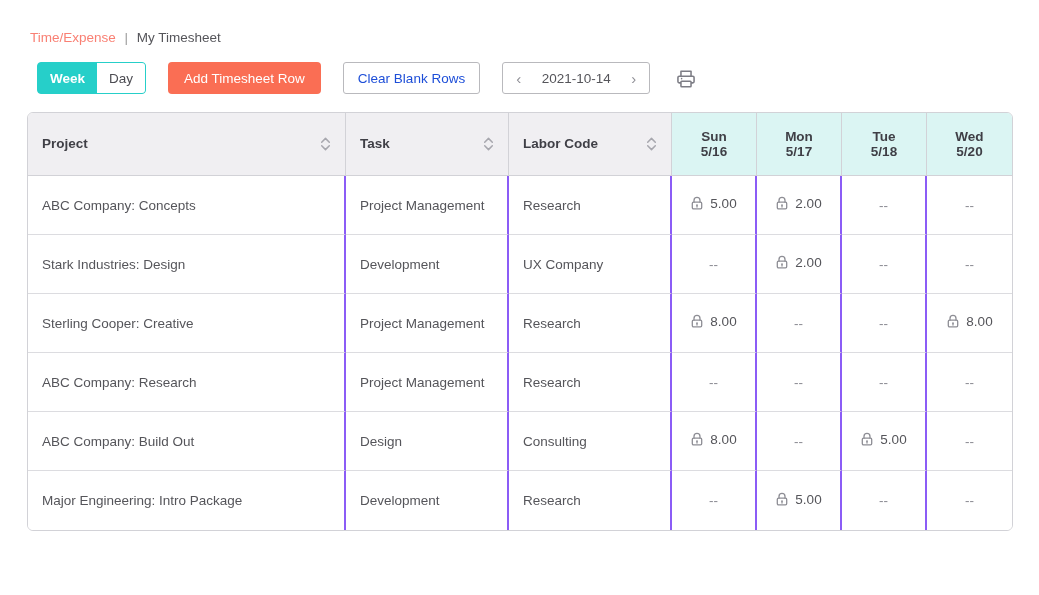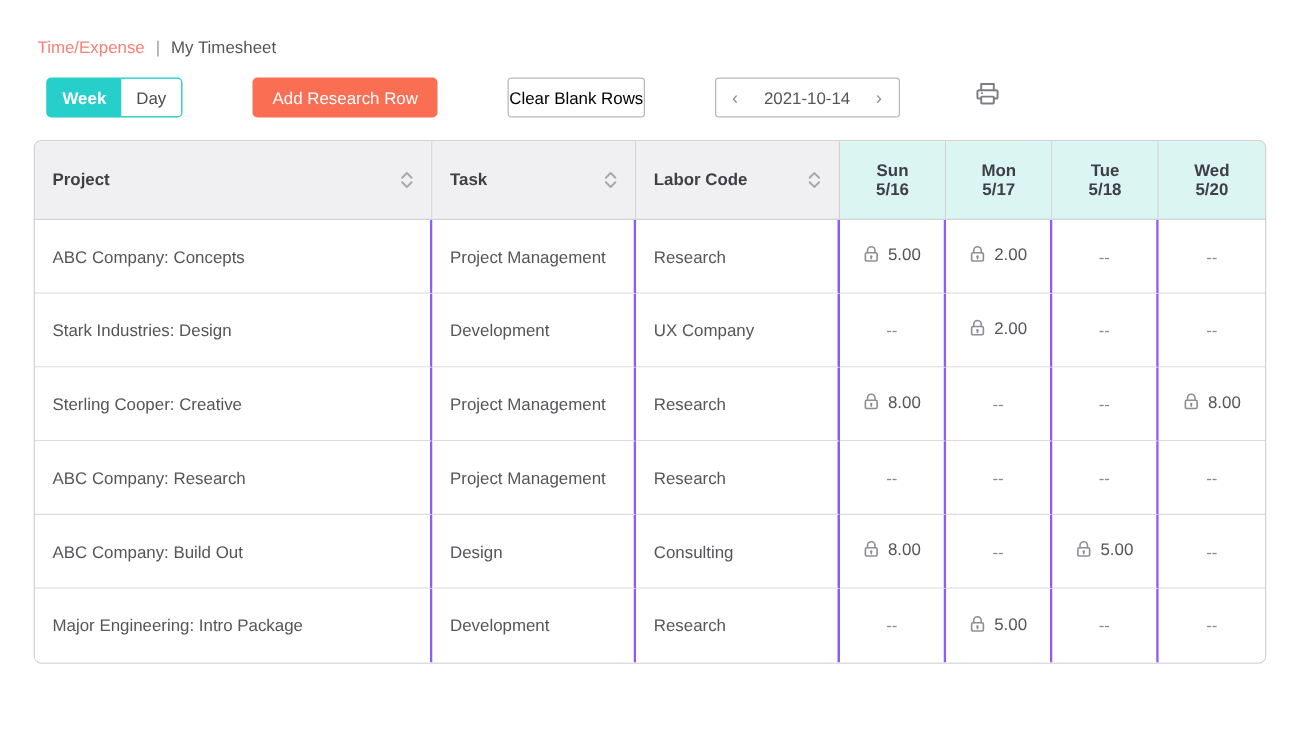--- a/index.html
+++ b/index.html
@@ -27,22 +27,21 @@
   .crumb-link { color: #f98074; }
   .crumb-sep  { color: #9a9a9a; padding: 0 5px; }
   .crumb-current { color: #55555a; }
 
   
   .toolbar {
     position: absolute;
     left: 37px;
     top: 62px;
     display: flex;
-    align-items: flex-start;
-    gap: 34px;
+    align-items: flex-end;
   }
 
   .seg-group {
     display: flex;
     align-items: stretch;
     height: 32px;
     border-radius: 4px;
     overflow: hidden;
     background: #26cfc9;
     border: 1px solid #26cfc9;
@@ -71,25 +70,25 @@
     padding: 0 16px;
     cursor: pointer;
     font-family: inherit;
     white-space: nowrap;
   }
 
   .btn-secondary {
     margin-left: 22px;
     height: 32px;
     background: #ffffff;
-    color: #000000;
+    color: #1d4ed8;
     font-size: 13.5px;
     border: 1px solid #b9b9bd;
     border-radius: 3px;
-    padding: 0 0;
+    padding: 0 14px;
     cursor: pointer;
     font-family: inherit;
     white-space: nowrap;
   }
 
   .date-nav {
     margin-left: 22px;
     height: 32px;
     min-width: 148px;
     background: #ffffff;
@@ -224,21 +223,21 @@
     <span class="crumb-current">My Timesheet</span>
   </div>
 
   <div class="toolbar">
 
     <div class="seg-group">
       <div class="seg active">Week</div>
       <div class="seg inactive">Day</div>
     </div>
 
-    <button class="btn-primary">Add Research Row</button>
+    <button class="btn-primary">Add Timesheet Row</button>
 
     <button class="btn-secondary">Clear Blank Rows</button>
 
     <div class="date-nav">
       <span class="nav-arrow">‹</span>
       <span class="date-value">2021-10-14</span>
       <span class="nav-arrow">›</span>
     </div>
 
     <button class="print-btn">

